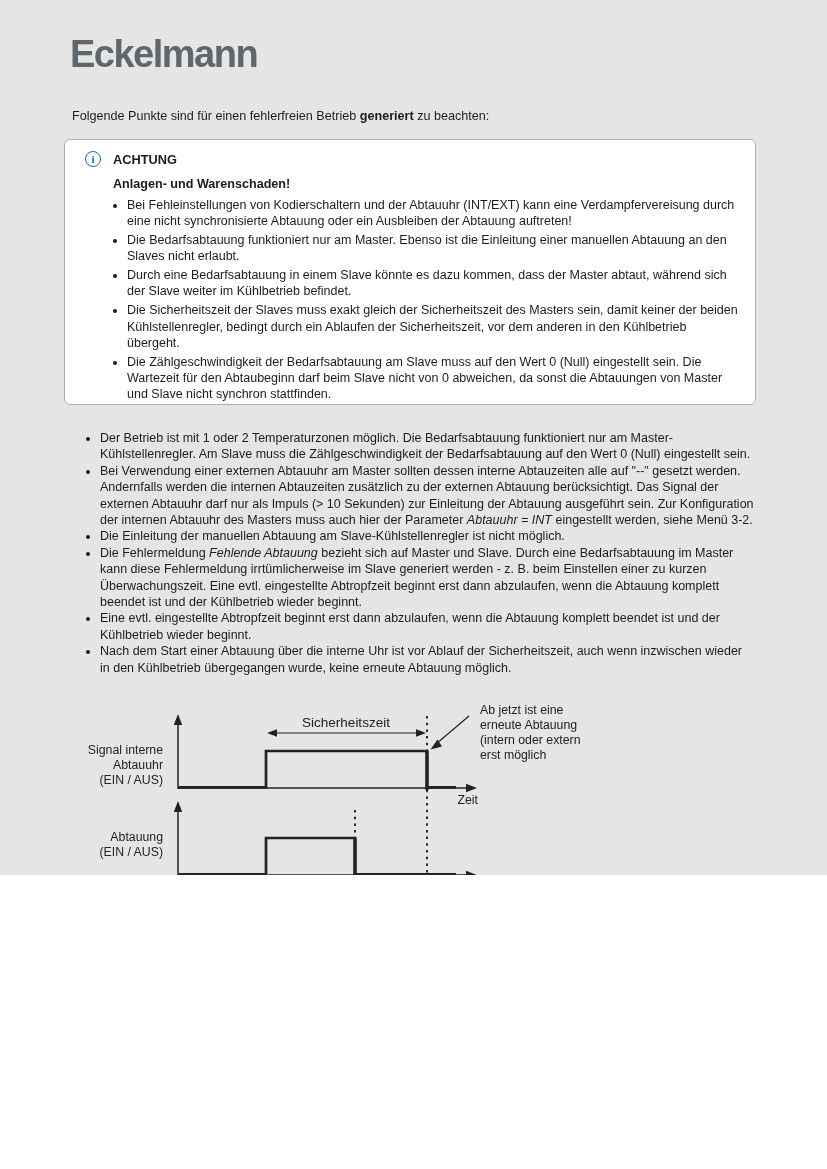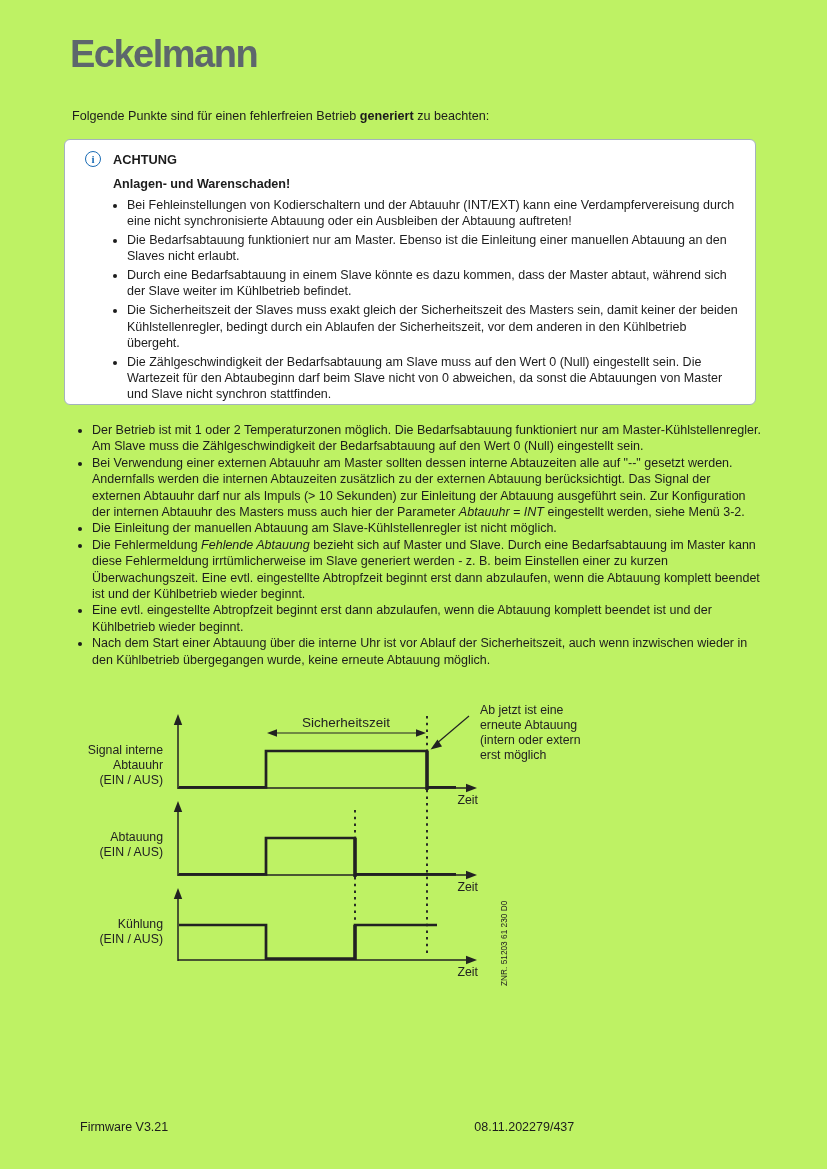--- a/index.html
+++ b/index.html
@@ -1,17 +1,17 @@
 <!DOCTYPE html>
 <html lang="de"><head>
 <meta charset="utf-8">
 <style>
   html,body{margin:0;padding:0;background:#ffffff;}
   .page{
-    position:relative;width:827px;height:1169px;background:#bef264;overflow:hidden;
+    position:relative;width:827px;height:875px;background:#e5e5e5;overflow:hidden;
     font-family:"Liberation Sans",sans-serif;color:#1c1c1c;
   }
   .logo{
     position:absolute;left:70px;top:33px;
     font-size:38px;font-weight:bold;letter-spacing:-1.5px;color:#5d676c;
   }
   .intro{position:absolute;left:72px;top:108px;width:690px;font-size:12.6px;line-height:16px;}
   .intro b{font-weight:bold;}
 
   .notice{
@@ -24,21 +24,21 @@
     align-items:center;justify-content:center;color:#1a6cb5;
     font-family:"Liberation Serif",serif;font-weight:bold;font-size:11px;line-height:1;flex:0 0 auto;
   }
   .notice-title{font-size:12.8px;font-weight:bold;}
   .notice-sub{margin:10px 0 0 28px;font-size:12.6px;font-weight:bold;}
   .notice ul{margin:6px 0 0 28px;padding-left:14px;}
   .notice li{font-size:12.5px;line-height:16.3px;margin-top:2.5px;}
   .notice li::marker{color:#1c1c1c;}
 
   .mainlist{position:absolute;left:72px;top:418px;width:694px;}
-  .mainlist ul{margin:4px;padding-left:16px;}
+  .mainlist ul{margin:12px;padding-left:16px;}
   .mainlist li{font-size:12.5px;line-height:16.4px;}
   .mainlist li::marker{color:#1c1c1c;}
   .it{font-style:italic;}
 
   .diagram{position:absolute;left:60px;top:695px;width:520px;height:300px;}
   .diagram svg{display:block;}
   .diagram text{font-family:"Liberation Sans",sans-serif;fill:#222;}
 
   .footer{
     position:absolute;left:80px;top:1120px;width:684px;display:flex;font-size:12.5px;color:#1c1c1c;

